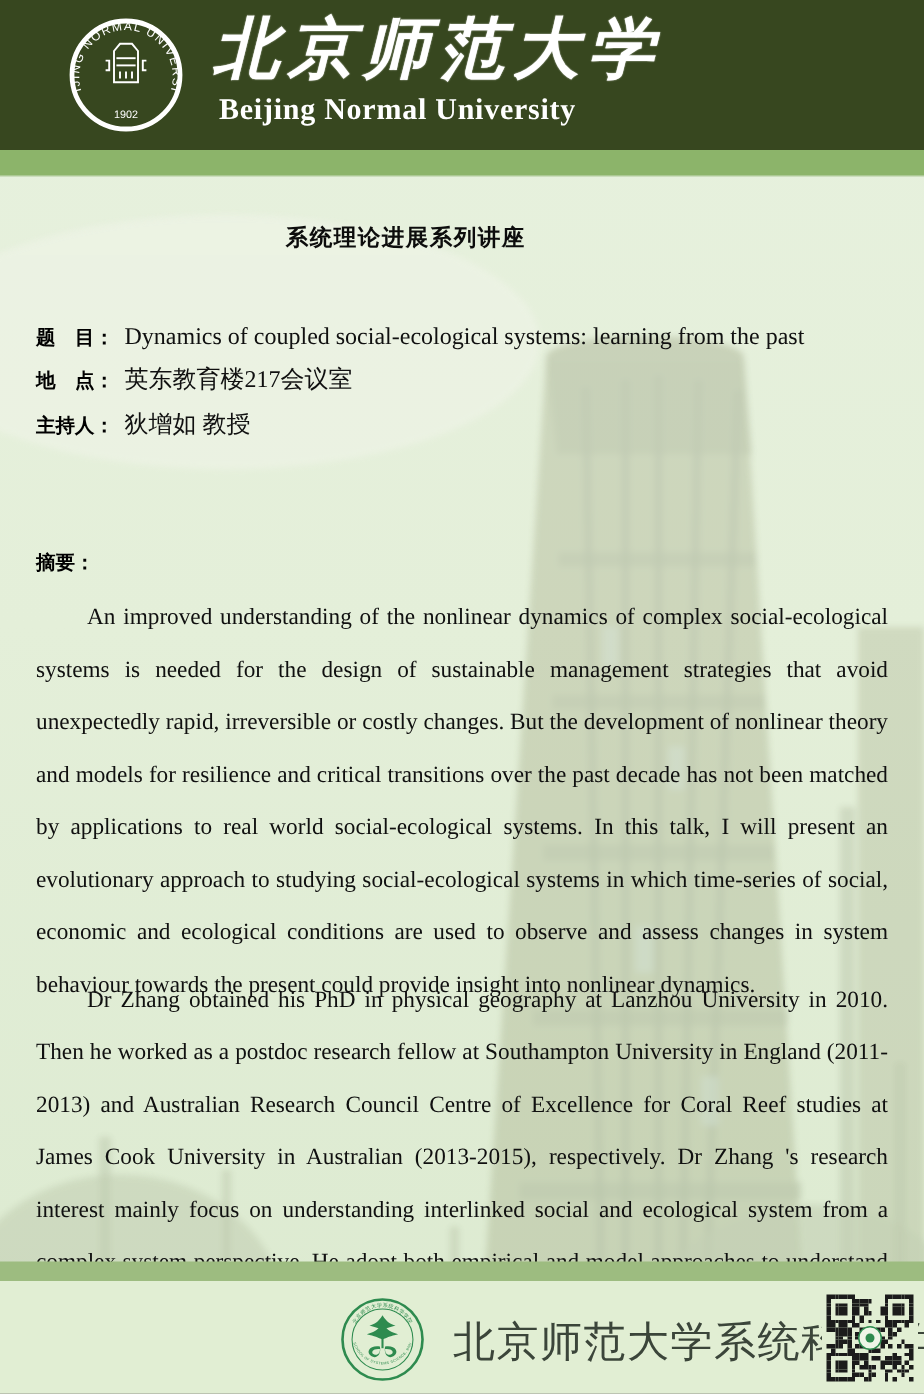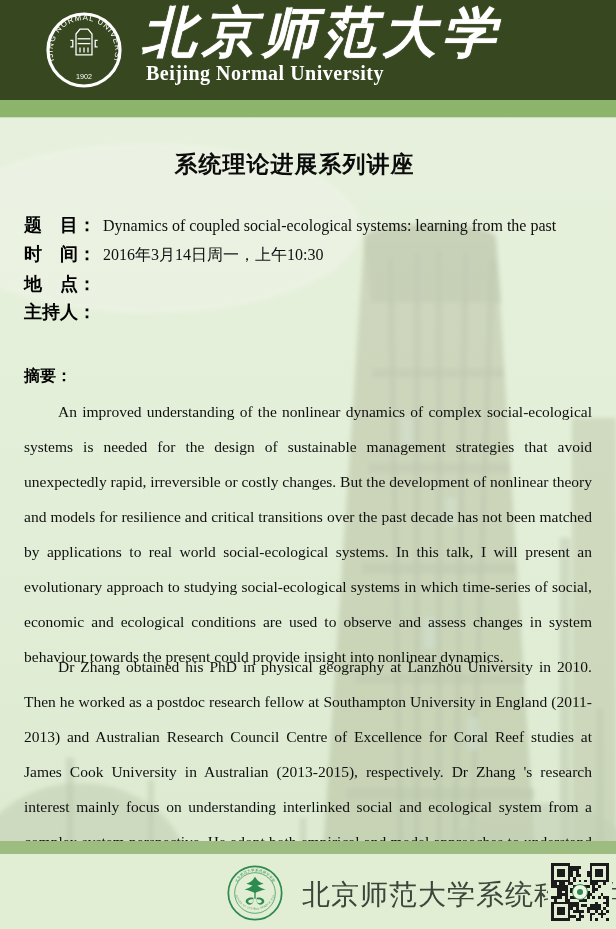--- a/index.html
+++ b/index.html
@@ -18,49 +18,49 @@
     background:linear-gradient(180deg,var(--page-green-top) 0%,#e4efd9 45%,var(--page-green-bottom) 100%);
     font-family:"Liberation Serif","DejaVu Serif",serif;
     color:var(--text-black);
   }
   
   .top-banner{position:absolute;top:0;left:0;width:616px;height:100px;background:var(--header-green);z-index:3;}
   .seal{position:absolute;left:44px;top:10px;width:80px;height:80px;}
   .cn-name{
     position:absolute;left:142px;top:4px;z-index:4;
     font-family:"DejaVu Sans","Liberation Sans",sans-serif;
-    font-size:54px;font-weight:bold;font-style:italic;color:#ffffff;
+    font-size:44px;font-weight:bold;font-style:italic;color:#ffffff;
     letter-spacing:6px;line-height:58px;white-space:nowrap;
     text-shadow:0 0 1px #fff;
   }
   .en-name{
     position:absolute;left:146px;top:62px;z-index:4;
     font-family:"Liberation Serif","DejaVu Serif",serif;
     font-size:20px;font-weight:600;color:#ffffff;letter-spacing:.5px;white-space:nowrap;
   }
   .band{position:absolute;top:100px;left:0;width:616px;height:17px;background:var(--band-green);border-bottom:1px solid rgba(255,255,255,.55);z-index:3;}
   
   .watermark{position:absolute;top:118px;left:0;width:616px;height:811px;z-index:0;pointer-events:none;}
   
   .series-title{
     position:absolute;top:149px;left:0;width:541px;text-align:center;z-index:1;
     font-family:"DejaVu Sans","Liberation Sans",sans-serif;
-    font-size:23px;font-weight:bold;letter-spacing:1px;color:#0c0c0c;padding-left:24px;
+    font-size:15px;font-weight:bold;letter-spacing:1px;color:#0c0c0c;
   }
   .info-list{position:absolute;left:24px;top:211px;z-index:1;}
   .info-row{display:flex;align-items:baseline;line-height:28.3px;white-space:nowrap;}
   .info-label{
     font-family:"DejaVu Sans","Liberation Sans",sans-serif;
-    font-size:18px;font-weight:bold;color:#000;white-space:pre;
+    font-size:13px;font-weight:bold;color:#000;white-space:pre;
   }
   .info-value{font-size:16px;margin-left:7px;color:#101010;}
   .section-heading{
     position:absolute;left:24px;z-index:1;
     font-family:"DejaVu Sans","Liberation Sans",sans-serif;
-    font-size:16px;font-weight:bold;color:#000;
+    font-size:13px;font-weight:bold;color:#000;
   }
   .abstract-heading{top:366px;}
   .bio-heading{top:616px;}
   .para{
     position:absolute;left:24px;width:568px;z-index:1;
     font-size:15.5px;line-height:35px;text-align:justify;text-indent:34px;color:#101010;
   }
   .abstract-para{top:394px;}
   .bio-para{top:637px;margin-top:12px;}
   
@@ -166,28 +166,26 @@
   <div class="band"></div>
 
   <div class="series-title">系统理论进展系列讲座</div>
 
   <div class="info-list">
     <div class="info-row">
       <span class="info-label">题　目：</span>
       <span class="info-value">Dynamics of coupled social-ecological systems: learning from the past</span>
     </div>
     <div class="info-row">
-      <span class="info-label">时　间：</span>
-      <span class="info-value">2016年3月14日周一，上午10:30</span>
-    </div>
-    <div class="info-row">
       <span class="info-label">地　点：</span>
+      <span class="info-value">英东教育楼217会议室</span>
     </div>
     <div class="info-row">
       <span class="info-label">主持人：</span>
+      <span class="info-value">狄增如 教授</span>
     </div>
   </div>
 
   <div class="section-heading abstract-heading">摘要：</div>
   <div class="para abstract-para">An improved understanding of the nonlinear dynamics of complex social-ecological systems is needed for the design of sustainable management strategies that avoid unexpectedly rapid, irreversible or costly changes. But the development of nonlinear theory and models for resilience and critical transitions over the past decade has not been matched by applications to real world social-ecological systems.  In this talk, I will present an evolutionary approach to studying social-ecological systems in which time-series of social, economic and ecological conditions are used to observe and assess changes in system behaviour towards the present could provide insight into nonlinear dynamics.</div>
 
   <div class="para bio-para">Dr Zhang obtained his PhD in physical geography at Lanzhou University in 2010. Then he worked as a postdoc research fellow at Southampton University in England (2011-2013) and Australian Research Council Centre of Excellence for Coral Reef studies at James Cook University in Australian (2013-2015), respectively. Dr Zhang 's research interest mainly focus on understanding interlinked social and ecological system from a complex system perspective. He adopt both empirical and model approaches to understand how social-ecological system evolved from past to present.</div>
 
   <div class="footer-divider"></div>
   <div class="footer">

